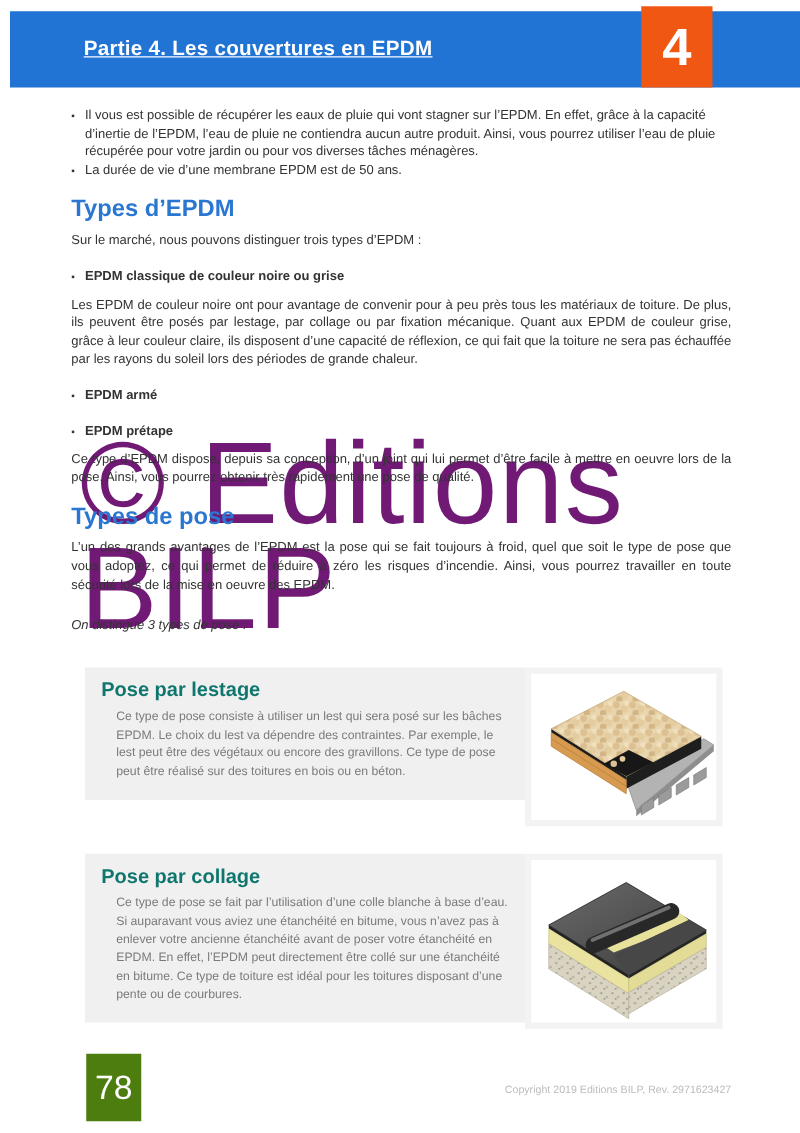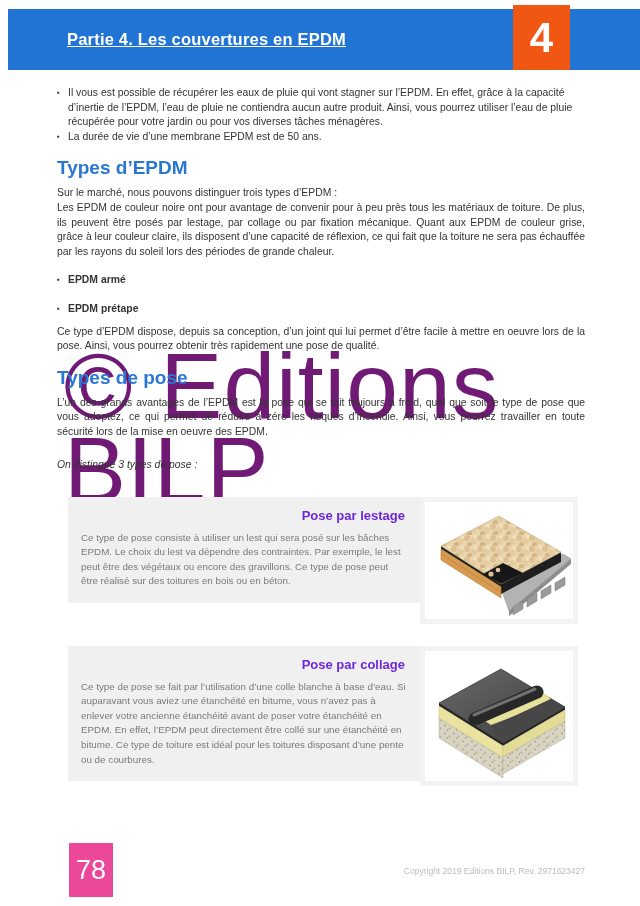--- a/index.html
+++ b/index.html
@@ -38,28 +38,28 @@
   h2 { color:#2a77d2; font-size:19px; line-height:22px; margin:13px 0 7px; font-weight:bold; }
   p { margin:0; }
   .just { text-align:justify; }
   .item-label { position:relative; padding-left:11px; font-weight:bold; margin:14px 0 8px; }
   .item-label::before { content:"▪"; position:absolute; left:0; top:0; font-size:8px; }
   .note { margin-top:18px;font-style:italic; }
   
   .pose-row { display:flex; align-items:flex-start; margin:25px 0 0 11px; }
   .pose-row + .pose-row { margin-top:22px; }
   .pose-card { background:#f0f0f0; width:326px; padding:10px 13px 14px 13px; }
-  .pose-card-title { text-align:right; font-weight:bold; font-size:13px; color:#6d28d9; margin:2px 2px 7px 0; }
-  .pose-card-text { font-size:9.8px; line-height:14.6px; color:#7a7a7a; text-align:left; }
+  .pose-card-title { font-weight:bold; font-size:16px; color:#0f766e; margin:2px 2px 7px 0; }
+  .pose-card-text { font-size:9.8px; line-height:14.6px; color:#7a7a7a; text-align:left;margin-left:12px; }
   .pose-image { background:#f3f3f3; padding:5px; flex:0 0 auto; }
   .pose-image .inner { background:#ffffff; display:block; }
   
   .page-num {
     position:absolute; left:69px; top:843px; width:44px; height:54px; z-index:2;
-    background:#ec4899; color:#fff; font-size:27px;
+    background:#4d7c0f; color:#fff; font-size:27px;
     display:flex; align-items:center; justify-content:center;
   }
   .copyright { position:absolute; right:55px; top:866px; z-index:2; font-size:8.5px; color:#bcbcbc; }
 </style>
 </head>
 <body>
 
 <div class="page">
 
   <div class="watermark"><span>© Editions</span>
@@ -75,20 +75,21 @@
   <main>
 
     <ul class="bullets">
       <li>Il vous est possible de récupérer les eaux de pluie qui vont stagner sur l’EPDM. En effet, grâce à la capacité d’inertie de l’EPDM, l’eau de pluie ne contiendra aucun autre produit. Ainsi, vous pourrez utiliser l’eau de pluie récupérée pour votre jardin ou pour vos diverses tâches ménagères.</li>
       <li>La durée de vie d’une membrane EPDM est de 50 ans.</li>
     </ul>
 
     <h2>Types d’EPDM</h2>
     <p>Sur le marché, nous pouvons distinguer trois types d’EPDM :</p>
 
+    <div class="item-label">EPDM classique de couleur noire ou grise</div>
     <p class="just">Les EPDM de couleur noire ont pour avantage de convenir pour à peu près tous les matériaux de toiture. De plus, ils peuvent être posés par lestage, par collage ou par fixation mécanique. Quant aux EPDM de couleur grise, grâce à leur couleur claire, ils disposent d’une capacité de réflexion, ce qui fait que la toiture ne sera pas échauffée par les rayons du soleil lors des périodes de grande chaleur.</p>
 
     <div class="item-label">EPDM armé</div>
 
     <div class="item-label">EPDM prétape</div>
     <p class="just">Ce type d’EPDM dispose, depuis sa conception, d’un joint qui lui permet d’être facile à mettre en oeuvre lors de la pose. Ainsi, vous pourrez obtenir très rapidement une pose de qualité.</p>
 
     <h2>Types de pose</h2>
     <p class="just">L’un des grands avantages de l’EPDM est la pose qui se fait toujours à froid, quel que soit le type de pose que vous adoptez, ce qui permet de réduire à zéro les risques d’incendie. Ainsi, vous pourrez travailler en toute sécurité lors de la mise en oeuvre des EPDM.</p>
     <p class="note">On distingue 3 types de pose :</p>

